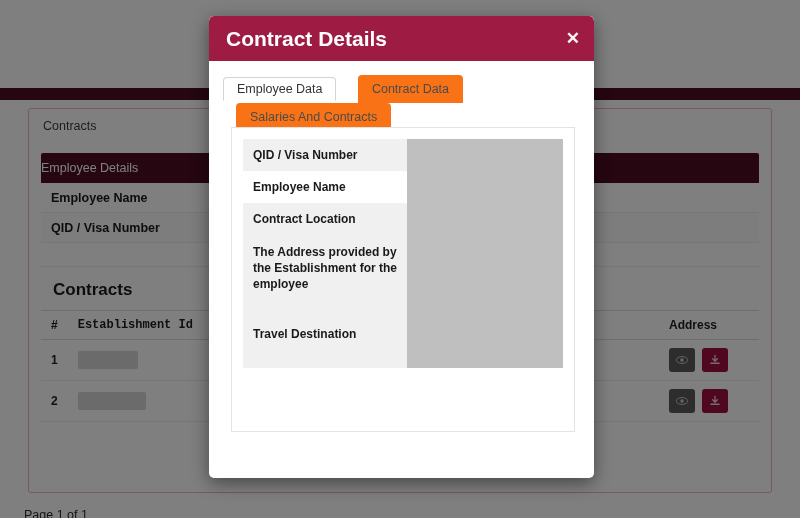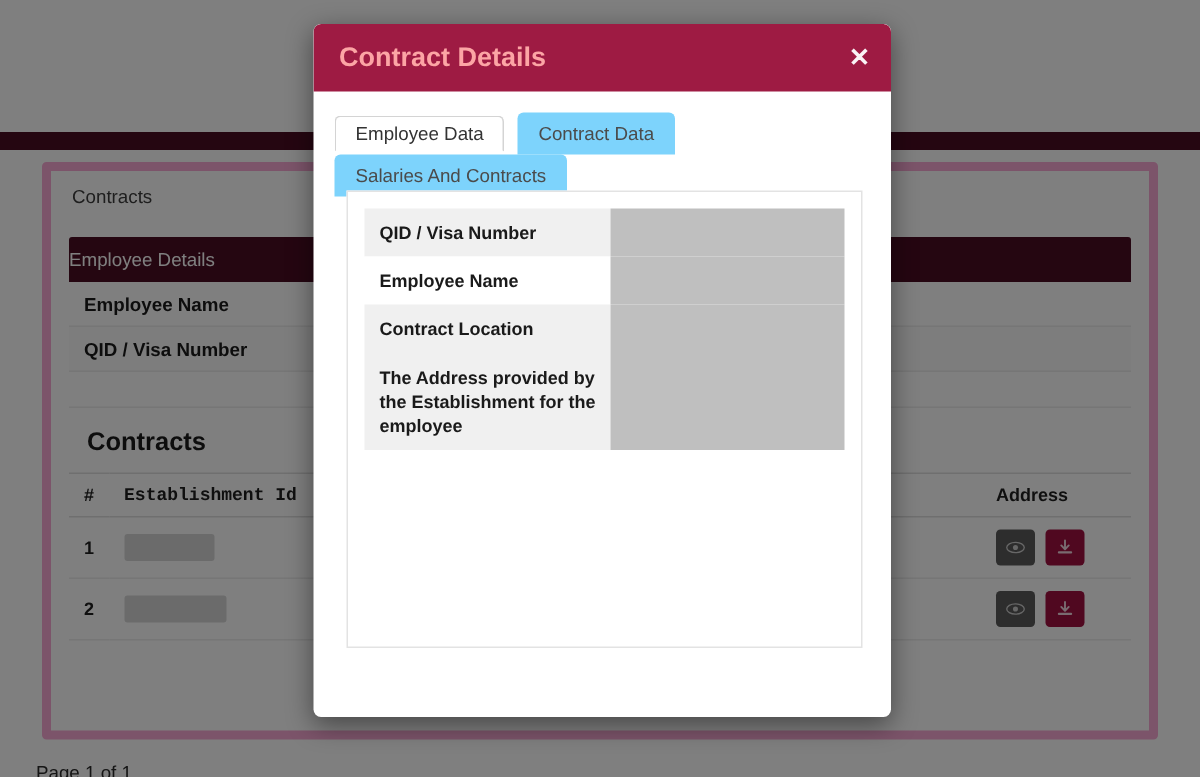--- a/index.html
+++ b/index.html
@@ -22,21 +22,21 @@
     background: #4a0d23;
   }
   .bg-body {
     position: absolute; left: 0; top: 100px; width: 800px; height: 418px;
     background: #ffffff;
   }
 
   .content-card {
     position: absolute; left: 28px; top: 8px; width: 744px; height: 385px;
     background: #ffffff;
-    border: 6px solid #f9a8d4;
+    border: 1px solid #f9a8d4;
     border-radius: 3px;
   }
 
   .breadcrumb-bar {
     position: absolute; left: 0; top: 0; width: 100%; height: 34px;
     line-height: 34px;
     padding-left: 14px;
     font-size: 12.5px; color: #3d3d3d;
   }
 
@@ -112,21 +112,21 @@
     overflow: hidden;
   }
   .modal-head {
     height: 45px;
     background: #9e1b43;
     border-radius: 5px 5px 0 0;
     position: relative;
   }
   .modal-title {
     position: absolute; left: 17px; top: 0; line-height: 45px;
-    color: #fca5a5; font-size: 18px; font-weight: bold;
+    color: #ffffff; font-size: 21px; font-weight: bold;
   }
   .modal-close {
     position: absolute; right: 14px; top: 0; line-height: 45px;
     color: #ffffff; font-size: 17px; font-weight: bold;
     opacity: .95; cursor: pointer;
   }
   .modal-body { padding: 0; }
 
   
   .tabs {
@@ -136,21 +136,21 @@
   }
   .tab {
     display: inline-block;
     font-size: 12.5px;
     padding: 7px 14px;
     border-radius: 4px 4px 0 0;
     margin-right: 4px;
     cursor: pointer;
     color: #444;
   }
-  .tab.inactive { background: #7dd3fc; color: #4b4b4b; }
+  .tab.inactive { background: #f97316; color: #4b4b4b; margin-left: 13px; }
   .tab.active {
     background: #ffffff; color: #333333;
     border: 1px solid #d4d4d4; border-bottom: 1px solid #ffffff;
     padding: 4px 13px;
     position: relative; z-index: 2;
   }
 
   
   .detail-panel {
     position: absolute; left: 22px; top: 111px;
@@ -292,17 +292,21 @@
             <td class="val"></td>
           </tr>
           <tr class="odd">
             <td class="lbl lbl-narrow">Contract Location</td>
             <td class="val"></td>
           </tr>
           <tr class="odd">
             <td class="lbl lbl-wide">The Address provided by the Establishment for the employee</td>
             <td class="val"></td>
           </tr>
+          <tr class="odd">
+            <td class="lbl lbl-narrow" style="height:68px;">Travel Destination</td>
+            <td class="val"></td>
+          </tr>
         </tbody>
       </table>
     </div>
   </div>
 </div>
 
 </body></html>

